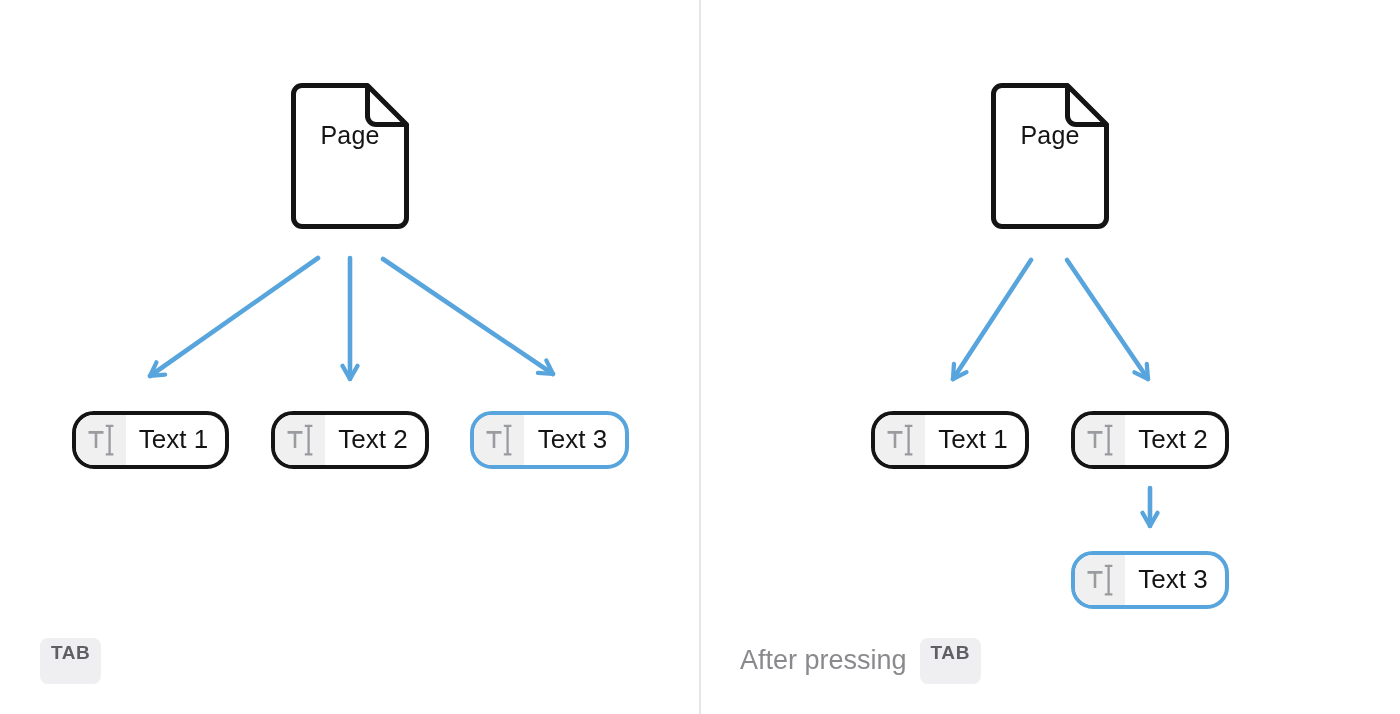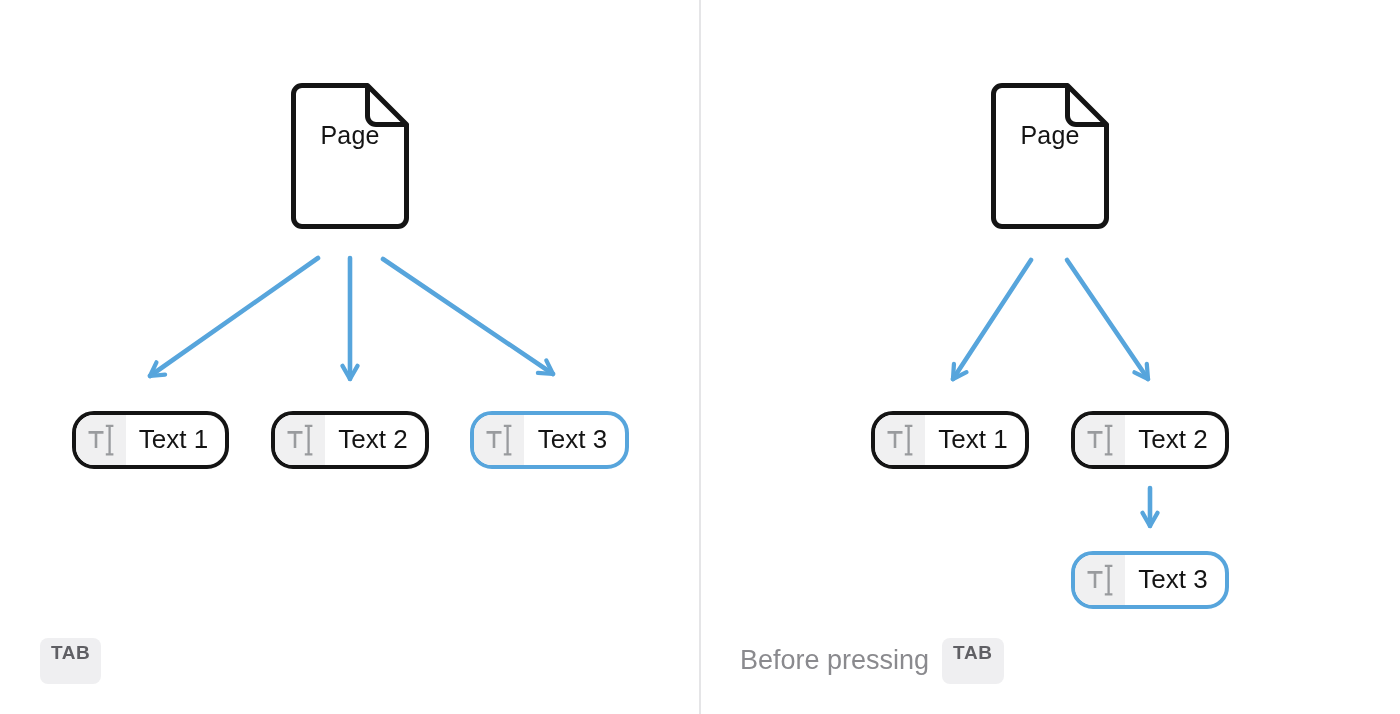--- a/index.html
+++ b/index.html
@@ -211,18 +211,18 @@
           <g stroke="#999b9e" fill="none">
             <path d="M 1.5 9.4 H 16.5 M 9 9.4 V 25" stroke-width="2.6"></path>
             <path d="M 18.8 2.8 H 26.4 M 22.6 2.8 V 31.4 M 18.8 31.4 H 26.4" stroke-width="2.3"></path>
           </g>
         </svg>
       </span>
       <span class="block-label">Text 3</span>
     </div>
 
     <div class="caption" style="left:740px; top:638px;">
-      <span>Before pressing</span>
+      <span>After pressing</span>
       <span class="kbd">TAB</span>
     </div>
   </section>
 
 </div>
 
 </body></html>

